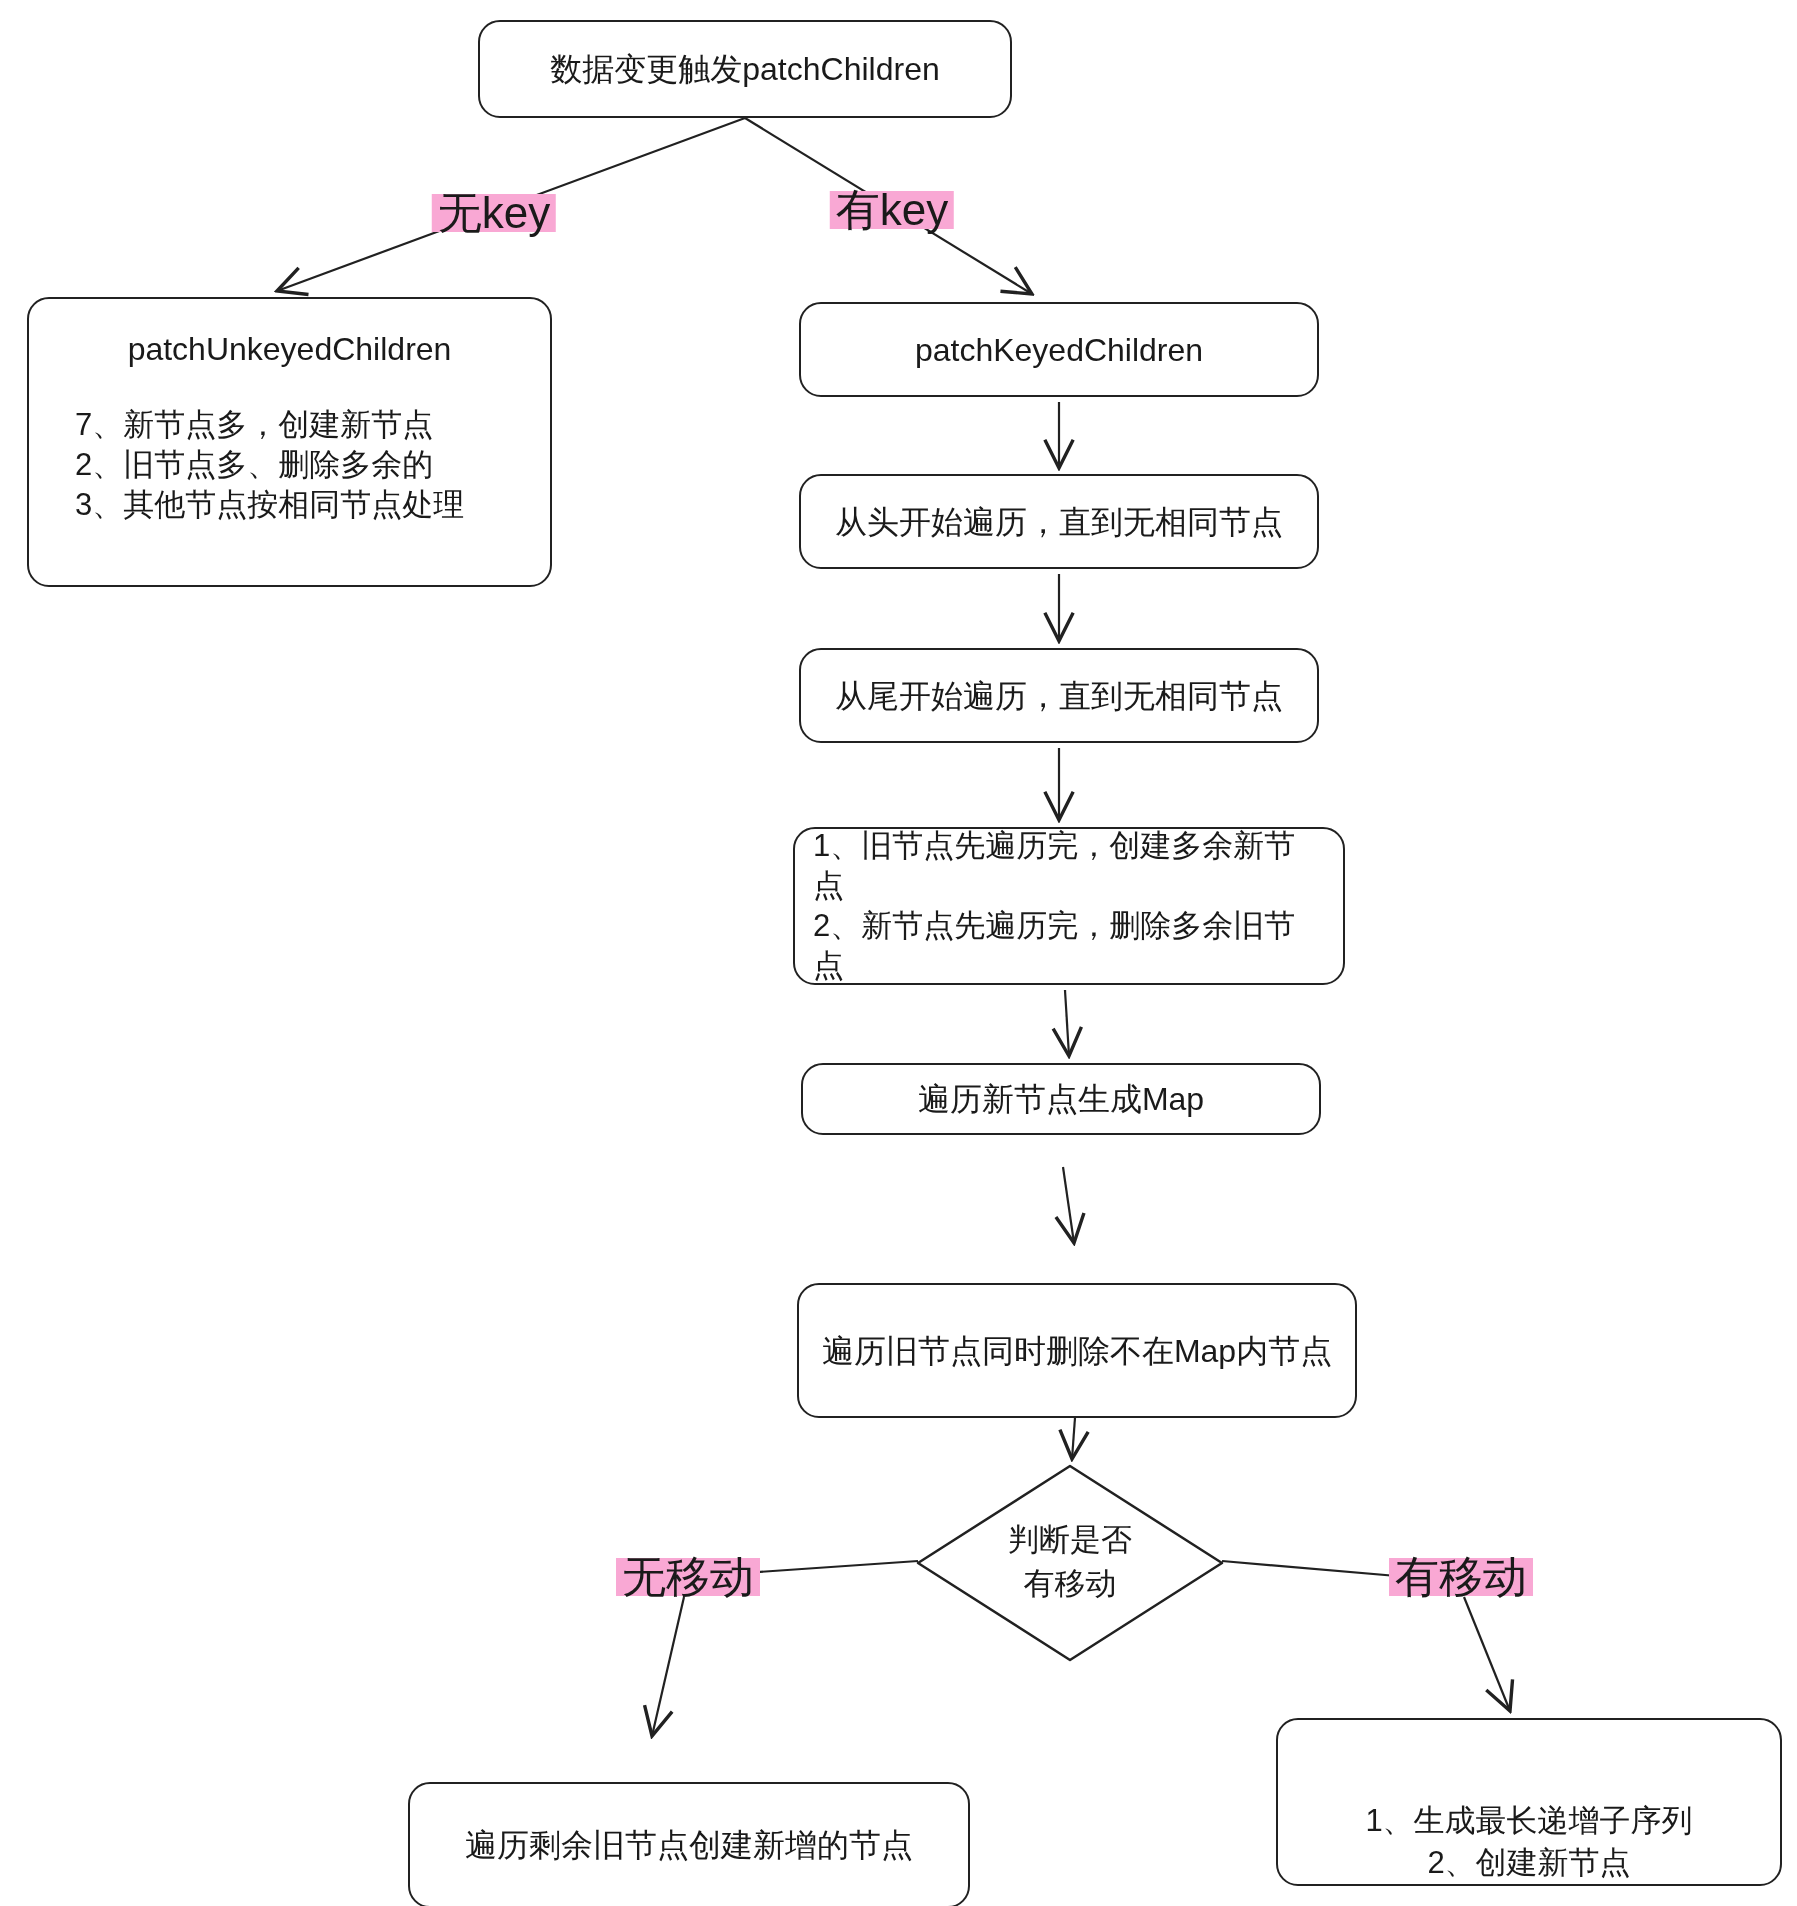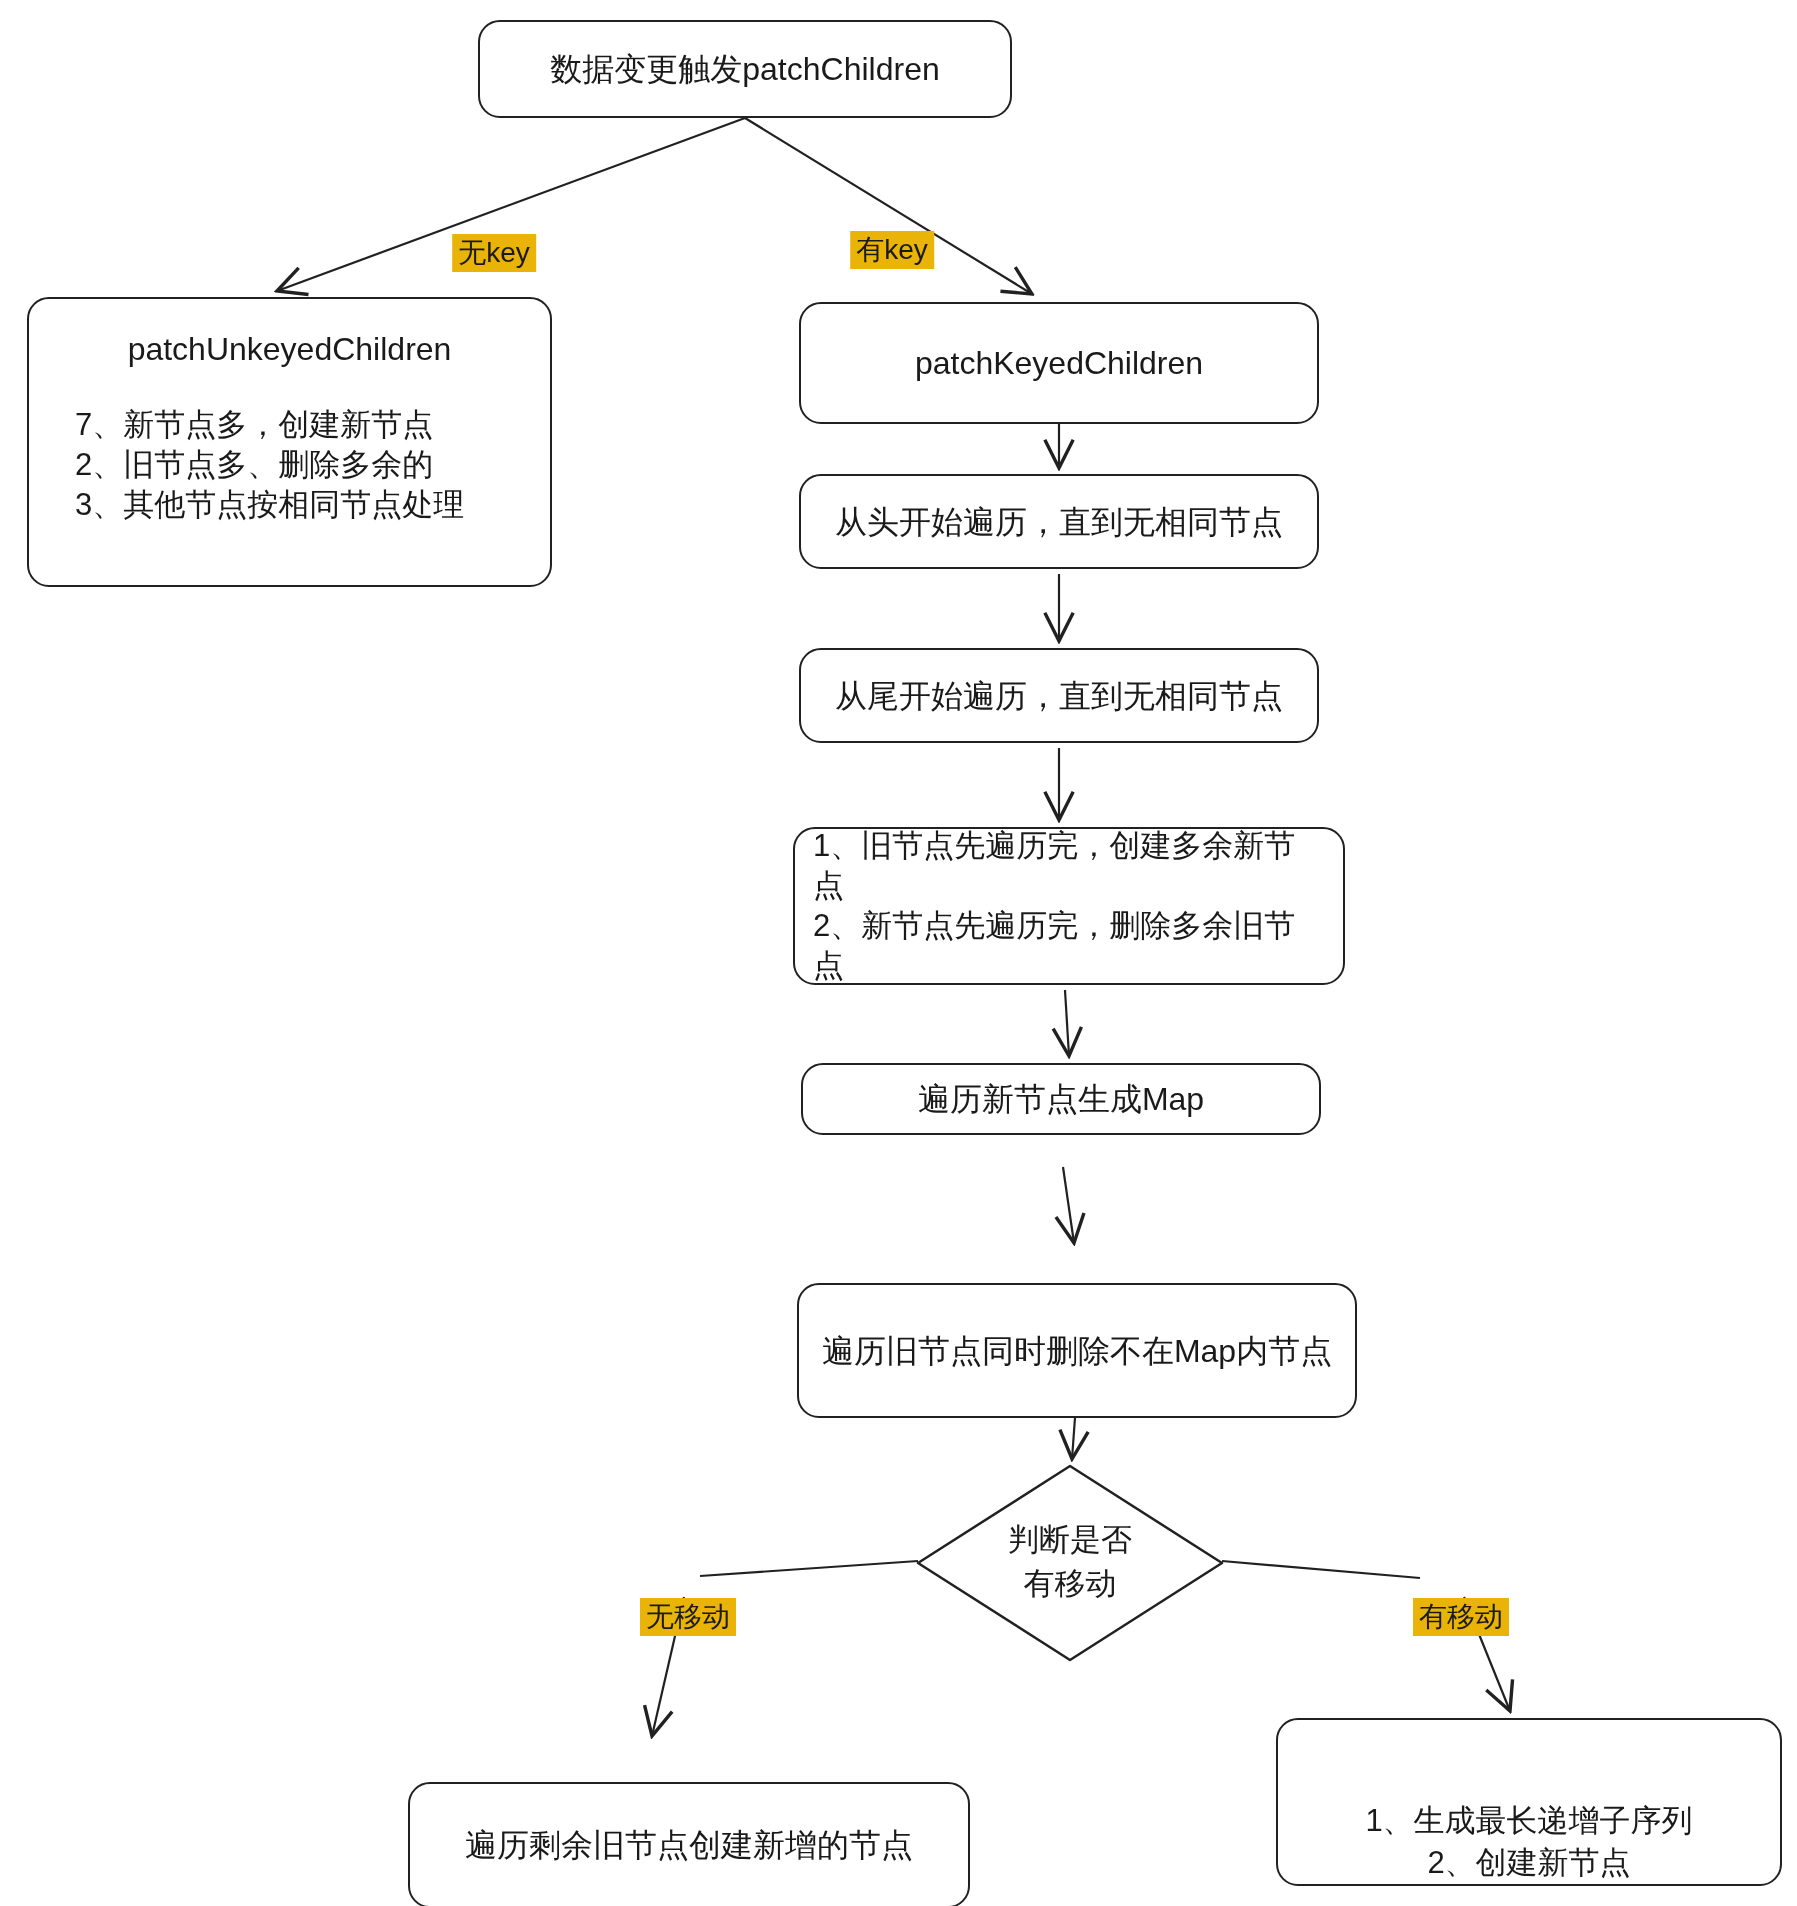--- a/index.html
+++ b/index.html
@@ -29,21 +29,21 @@
     align-items: center;
     justify-content: center;
     text-align: center;
   }
   .node-root      { left: 478px; top: 20px;   width: 534px; height: 98px;  }
   .node-unkeyed   { left: 27px;  top: 297px;  width: 525px; height: 290px;
                     display: block; padding-top: 30px; text-align: left; }
   .node-unkeyed .title { text-align: center; line-height: 40px; }
   .node-unkeyed .list  { margin-top: 36px; padding-left: 46px; }
   .node-unkeyed .list div, .list-line { font-size: 31px; line-height: 40px; }
-  .node-keyed     { left: 799px; top: 302px;  width: 520px; height: 122px;  }
+  .node-keyed     { left: 799px; top: 302px;  width: 520px; height: 95px;  }
   .node-head      { left: 799px; top: 474px;  width: 520px; height: 95px;  }
   .node-tail      { left: 799px; top: 648px;  width: 520px; height: 95px;  }
   .node-leftover  { left: 793px; top: 827px;  width: 552px; height: 158px;
                     flex-direction: column; align-items: flex-start;
                     padding: 0 18px; text-align: left; }
   .node-map       { left: 801px; top: 1063px; width: 520px; height: 72px;  }
   .node-prune     { left: 797px; top: 1250px; width: 560px; height: 135px; margin-top: 33px; }
   .node-nomove    { left: 408px; top: 1742px; width: 562px; height: 126px; margin-top: 40px; }
   .node-hasmove   { left: 1232px; top: 1718px; width: 506px; height: 168px;
                     flex-direction: column; justify-content: flex-end;
@@ -51,26 +51,25 @@
   .node-hasmove .list-line { line-height: 42px; }
   .decision-text {
     position: absolute;
     left: 940px; top: 1518px; width: 260px;
     text-align: center;
     font-size: 31px; line-height: 44px;
   }
   .edge-label {
     position: absolute;
     transform: translate(-50%, -50%);
-    background: #eab308;
+    background: #f9a8d4;
     padding: 0 6px;
-    font-size: 28px;
+    font-size: 44px;
     line-height: 38px;
     white-space: nowrap;
-    margin-top: 40px;
   }
   .lbl-no-key  { left: 494px;  top: 213px;  }
   .lbl-has-key { left: 892px;  top: 210px;  }
   .lbl-no-move { left: 688px;  top: 1577px; }
   .lbl-has-move{ left: 1461px; top: 1577px; }
 </style>
 </head>
 <body>
 
 <div id="canvas">

